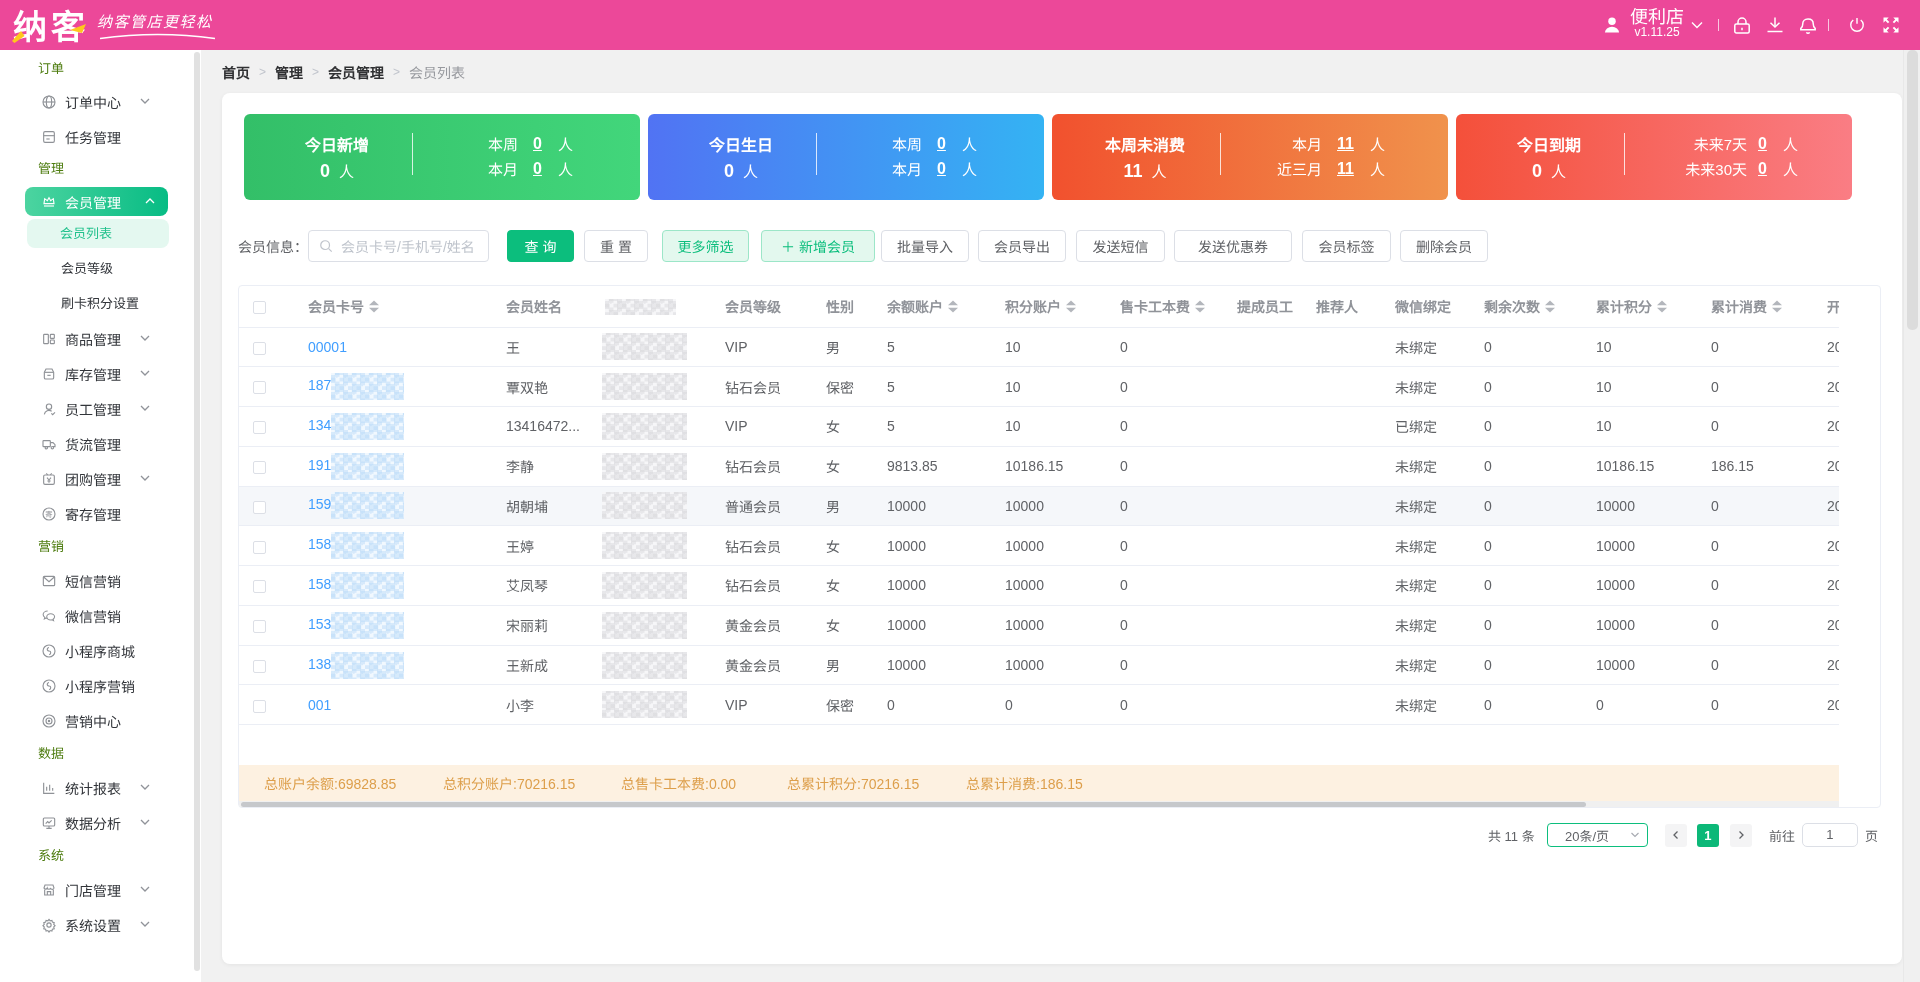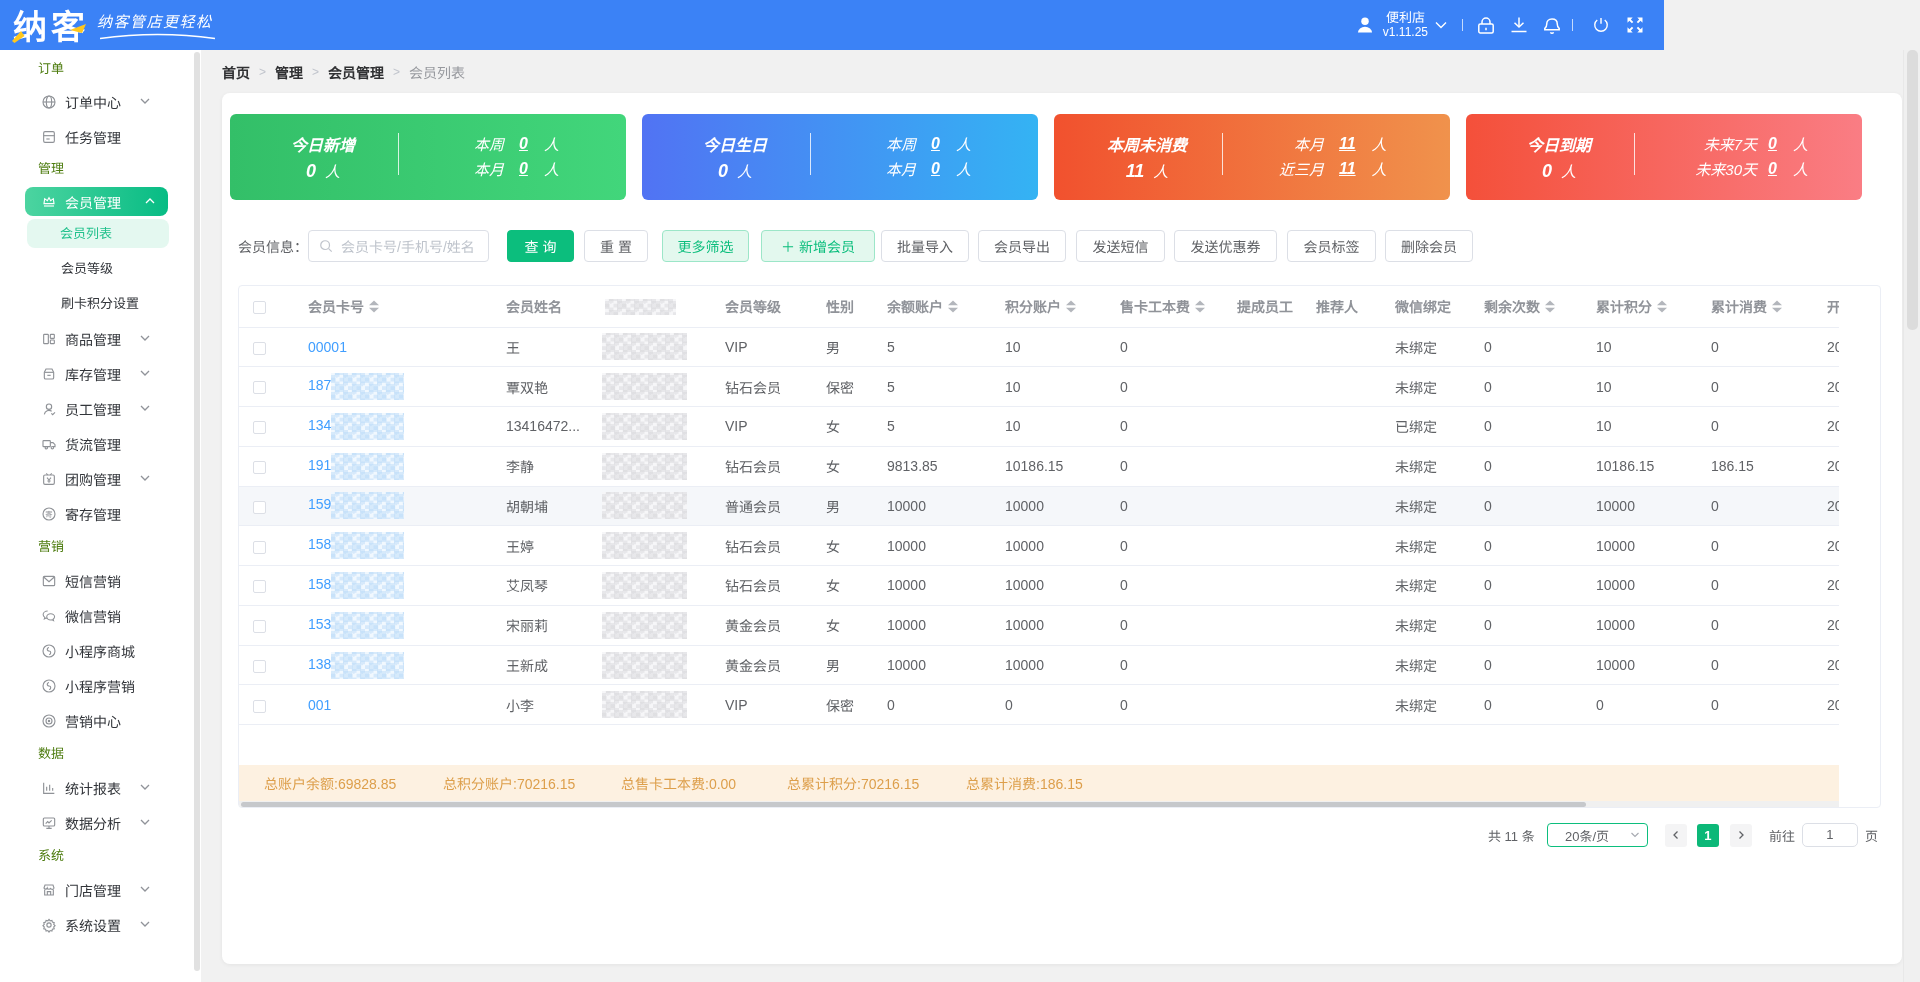--- a/index.html
+++ b/index.html
@@ -1,19 +1,19 @@
 <!DOCTYPE html>
 <html lang="zh-CN"><head>
 <meta charset="UTF-8">
 <title>会员列表</title>
 <style>
 * { margin:0; padding:0; box-sizing:border-box; }
 html,body { width:1920px; height:982px; overflow:hidden; font-family:"Liberation Sans",sans-serif; background:#f1f1f1; }
 
-.hdr { position:fixed; top:0; left:0; width:1664px; height:50px; background:#3b82f6; z-index:30; }
+.hdr { position:fixed; top:0; left:0; width:1920px; height:50px; background:#ec4899; z-index:30; }
 .hdr-right { position:absolute; right:0; top:0; height:50px; display:flex; align-items:center; color:#fff; }
 
 .side { position:fixed; top:50px; left:0; width:201px; height:932px; background:#fff; z-index:20; }
 .side-bar { position:absolute; right:1px; top:2px; width:6px; height:919px; background:#e1e1e1; border-radius:3px; }
 .sec { font-size:13px; color:#4d7c0f; padding:0 0 0 38px; height:32px; line-height:32px; }
 .sec.seca { height:30px; line-height:30px; margin-top:4px; }
 .sec.secb { height:29px; line-height:29px; }
 .mi { position:relative; height:35px; display:flex; align-items:center; padding-left:41px; font-size:14px; color:#32353a; }
 .mi .ico { width:16px; height:16px; margin-right:8px; color:#8f9297; flex:none; }
 .mi .chev { position:absolute; right:50px; color:#909399; }
@@ -22,21 +22,21 @@
 .sub { height:35px; line-height:35px; padding-left:61px; font-size:13px; color:#32353a; }
 .sub.act { background:#e4f8f0; color:#21c18c; border-radius:8px; margin:3px 32px 3px 27px; height:29px; line-height:29px; padding-left:33px; width:142px; }
 
 .main { position:fixed; left:201px; top:50px; width:1702px; height:932px; }
 .crumb { height:44px; display:flex; align-items:center; padding-left:21px; font-size:14px; color:#303133; }
 .crumb b { font-weight:700; }
 .crumb .sep { margin:0 9px; color:#c0c4cc; font-weight:400; font-size:12px; }
 .crumb .last { color:#97999e; }
 .card { position:absolute; left:21px; top:43px; width:1680px; height:871px; background:#fff; border-radius:8px; box-shadow:0 1px 4px rgba(0,0,0,.06); }
 
-.stats { position:absolute; left:8px; top:21px; display:flex; gap:16px;font-style:italic; }
+.stats { position:absolute; left:22px; top:21px; display:flex; gap:8px; }
 .stat { width:396px; height:86px; border-radius:6px; color:#fff; position:relative; }
 .s1 { background:linear-gradient(90deg,#33bf68,#42d67b); }
 .s2 { background:linear-gradient(90deg,#5173f3,#34b3f3); }
 .s3 { background:linear-gradient(90deg,#f1512e,#f0924c); }
 .s4 { background:linear-gradient(90deg,#f4503a,#fa7d84); }
 .stat .lt { position:absolute; left:9px; top:0; width:168px; height:86px; text-align:center; }
 .stat .lt .t1 { font-size:16px; font-weight:700; margin-top:18px; }
 .stat .lt .t2 { font-size:15px; margin-top:4px; }
 .stat .lt .t2 b { font-size:18px; margin-right:9px; }
 .stat .dv { position:absolute; left:168px; top:19px; width:1px; height:42px; background:rgba(255,255,255,.8); }
@@ -94,21 +94,21 @@
 
     <text x="97" y="27" font-size="15" font-style="italic" fill="#fff" font-family="Liberation Sans" letter-spacing="1.5">纳客管店更轻松</text>
     <path d="M100 38.5 Q 158 30.5 215 38.5" stroke="#fff" stroke-width="1.4" fill="none"></path>
   </svg>
   <div class="hdr-right">
     <svg width="20" height="20" viewBox="0 0 24 24" fill="#fff" style="margin-right:8px">
       <circle cx="12" cy="7.5" r="4.5"></circle>
         <path d="M3.5 21 a8.5 7 0 0 1 17 0 z"></path>
     </svg>
     <div style="text-align:center;line-height:15px;margin-right:6px">
-      <div style="font-size:13px">便利店</div>
+      <div style="font-size:18px">便利店</div>
       <div style="font-size:12px">v1.11.25</div>
     </div>
     <svg width="14" height="14" viewBox="0 0 14 14" style="margin-right:14px">
         <path d="M2 4.5 L7 9.5 L12 4.5" stroke="#fff" stroke-width="1.4" fill="none"></path>
       </svg>
     <div style="width:1px;height:12px;background:rgba(255,255,255,.7);margin-right:13px"></div>
     <svg width="20" height="20" viewBox="0 0 20 20" fill="none" stroke="#fff" stroke-width="1.5" style="margin-right:13px">
       <rect x="2.8" y="9" width="14.4" height="9" rx="1.5"></rect>
         <path d="M6 9 V7 a4 4 0 0 1 8 0 v2"></path>
         <path d="M10 12.7 v2.6"></path>
@@ -344,21 +344,21 @@
             <circle cx="7" cy="7" r="5"></circle>
             <path d="M11 11 L14.5 14.5"></path>
           </svg>会员卡号/手机号/姓名</div>
       <span class="btn green" style="margin-left:18px;width:67px">查 询</span>
       <span class="btn" style="margin-left:10px;width:64px">重 置</span>
       <span class="btn lite" style="margin-left:14px;width:87px">更多筛选</span>
       <span class="btn lite" style="margin-left:12px;width:114px">＋ 新增会员</span>
       <span class="btn" style="margin-left:6px;width:88px">批量导入</span>
       <span class="btn" style="width:88px">会员导出</span>
       <span class="btn" style="margin-left:10px;width:89px">发送短信</span>
-      <span class="btn" style="width:103px">发送优惠券</span>
+      <span class="btn" style="width:118px">发送优惠券</span>
       <span class="btn" style="margin-left:10px;width:89px">会员标签</span>
       <span class="btn" style="width:88px">删除会员</span>
     </div>
     <div class="twrap">
       <table>
         <colgroup>
             <col style="width:59px">
             <col style="width:198px">
             <col style="width:96px">
             <col style="width:123px">

